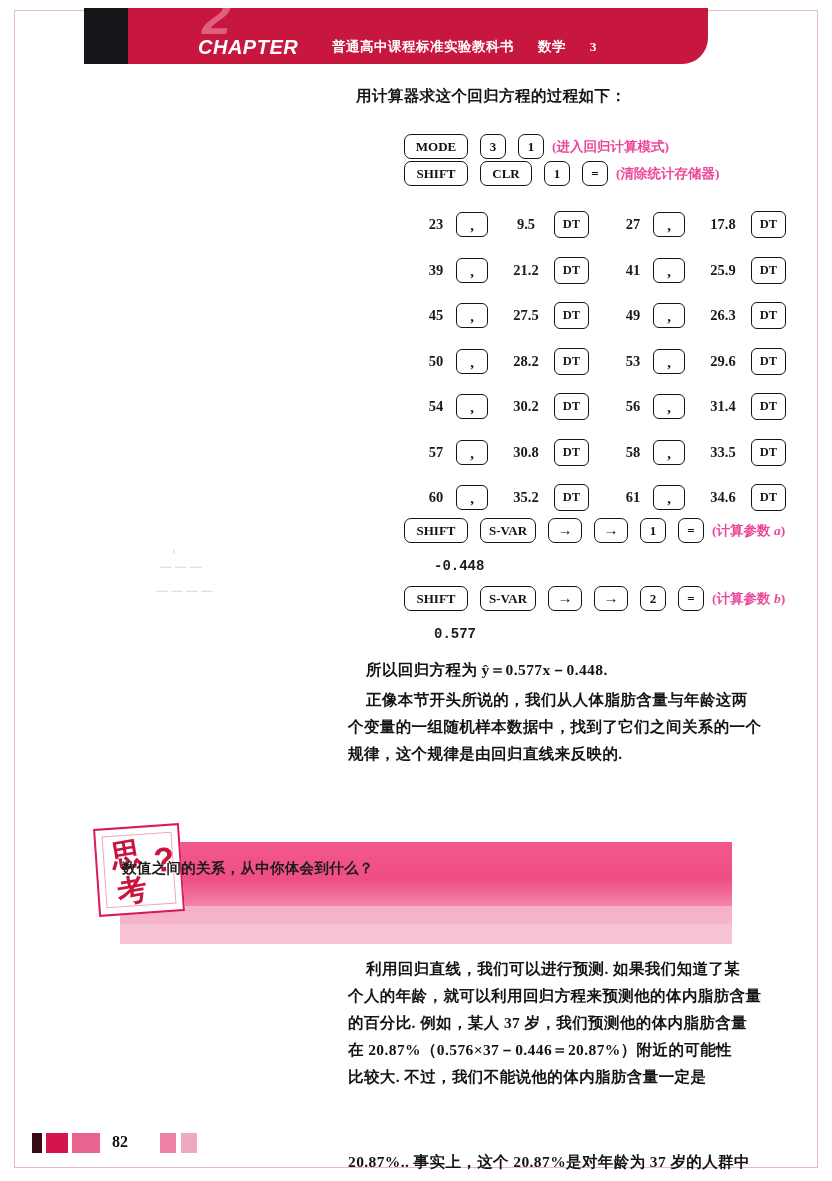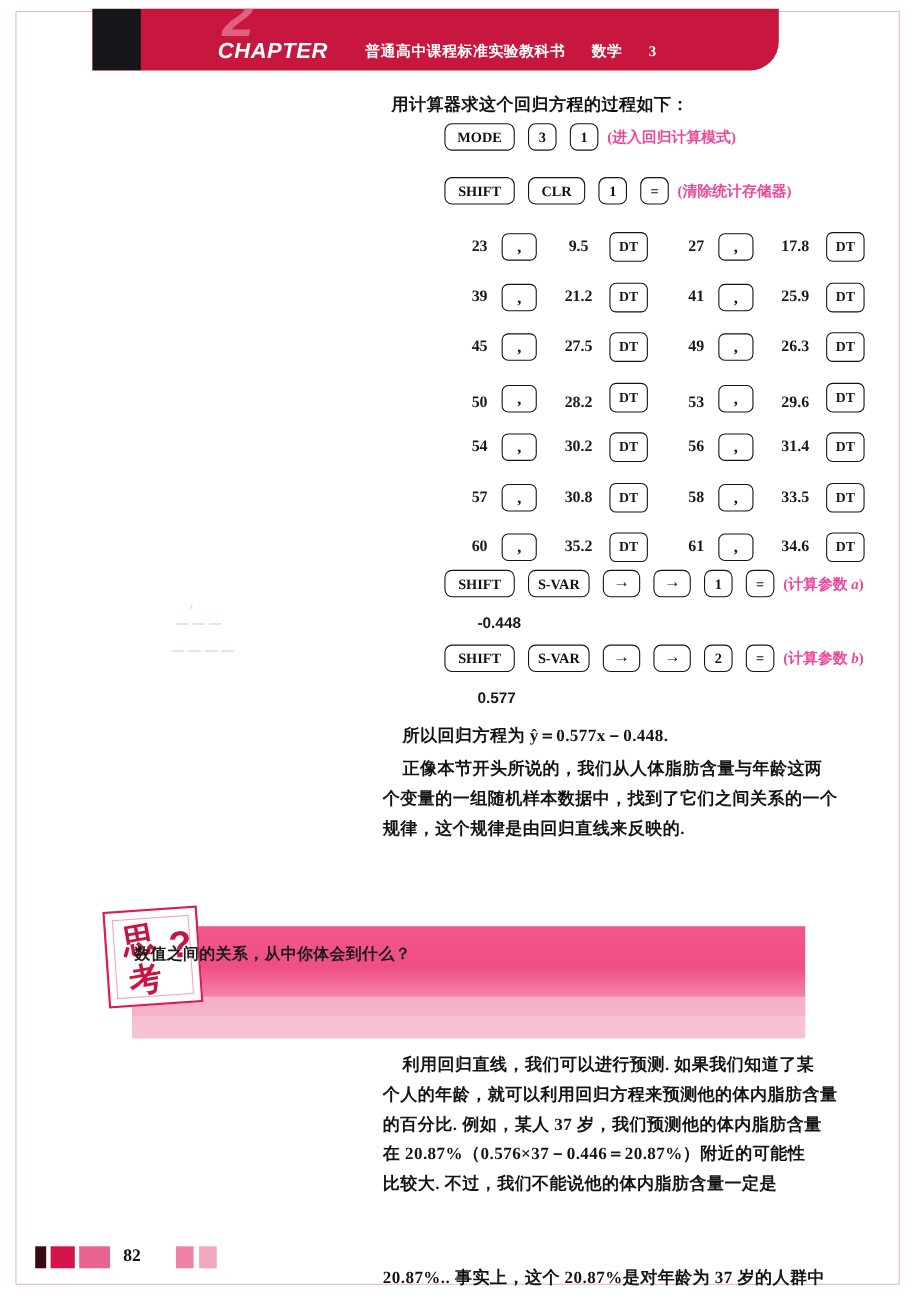--- a/index.html
+++ b/index.html
@@ -156,21 +156,21 @@
     display: flex; align-items: flex-end; justify-content: center;
     font-size: 15px; font-weight: bold;
     background: #fff;
     padding-bottom: 2px;
     box-sizing: border-box;
   }
   .result-val {
     position: absolute;
     font-size: 14px;
     font-weight: bold;
-    font-family: Liberation Sans, sans-serif;
+    font-family: Liberation Mono, monospace;
   }
 
   
   .think-wrap {
     position: absolute;
     left: 96px; top: 826px;
     width: 636px; height: 106px;
   }
   .think-band {
     position: absolute;
@@ -277,21 +277,21 @@
   <div class="header-chapter">CHAPTER</div>
   <div class="header-title">
     <span>普通高中课程标准实验教科书</span>
     <span class="num">数学</span>
     <span class="num">3</span>
   </div>
 </div>
 
 <div class="para lead-line">用计算器求这个回归方程的过程如下：</div>
 
-<div class="keyrow" style="left:404px; top:112px;">
+<div class="keyrow" style="left:404px; top:134px;">
   <div class="key w-wide">MODE</div>
   <div class="gap-s"></div>
   <div class="key w-narrow">3</div>
   <div class="gap-s"></div>
   <div class="key w-narrow">1</div>
   <div class="note">(进入回归计算模式)</div>
 </div>
 
 <div class="keyrow" style="left:404px; top:161px;">
   <div class="key w-wide">SHIFT</div>
@@ -343,21 +343,21 @@
       <div style="width:8px"></div>
       <div class="dt-key">DT</div>
       <div style="width:24px"></div>
       <div class="num-cell">49</div>
       <div class="dot-key">,</div>
       <div style="width:18px"></div>
       <div class="num-cell">26.3</div>
       <div style="width:8px"></div>
       <div class="dt-key">DT</div>
     </div>
-    <div class="datarow" style="left: 416px; top: 347.5px; align-items: flex-end;">
+    <div class="datarow" style="left: 416px; top: 347.5px;">
       <div class="num-cell">50</div>
       <div class="dot-key">,</div>
       <div style="width:18px"></div>
       <div class="num-cell">28.2</div>
       <div style="width:8px"></div>
       <div class="dt-key">DT</div>
       <div style="width:24px"></div>
       <div class="num-cell">53</div>
       <div class="dot-key">,</div>
       <div style="width:18px"></div>

